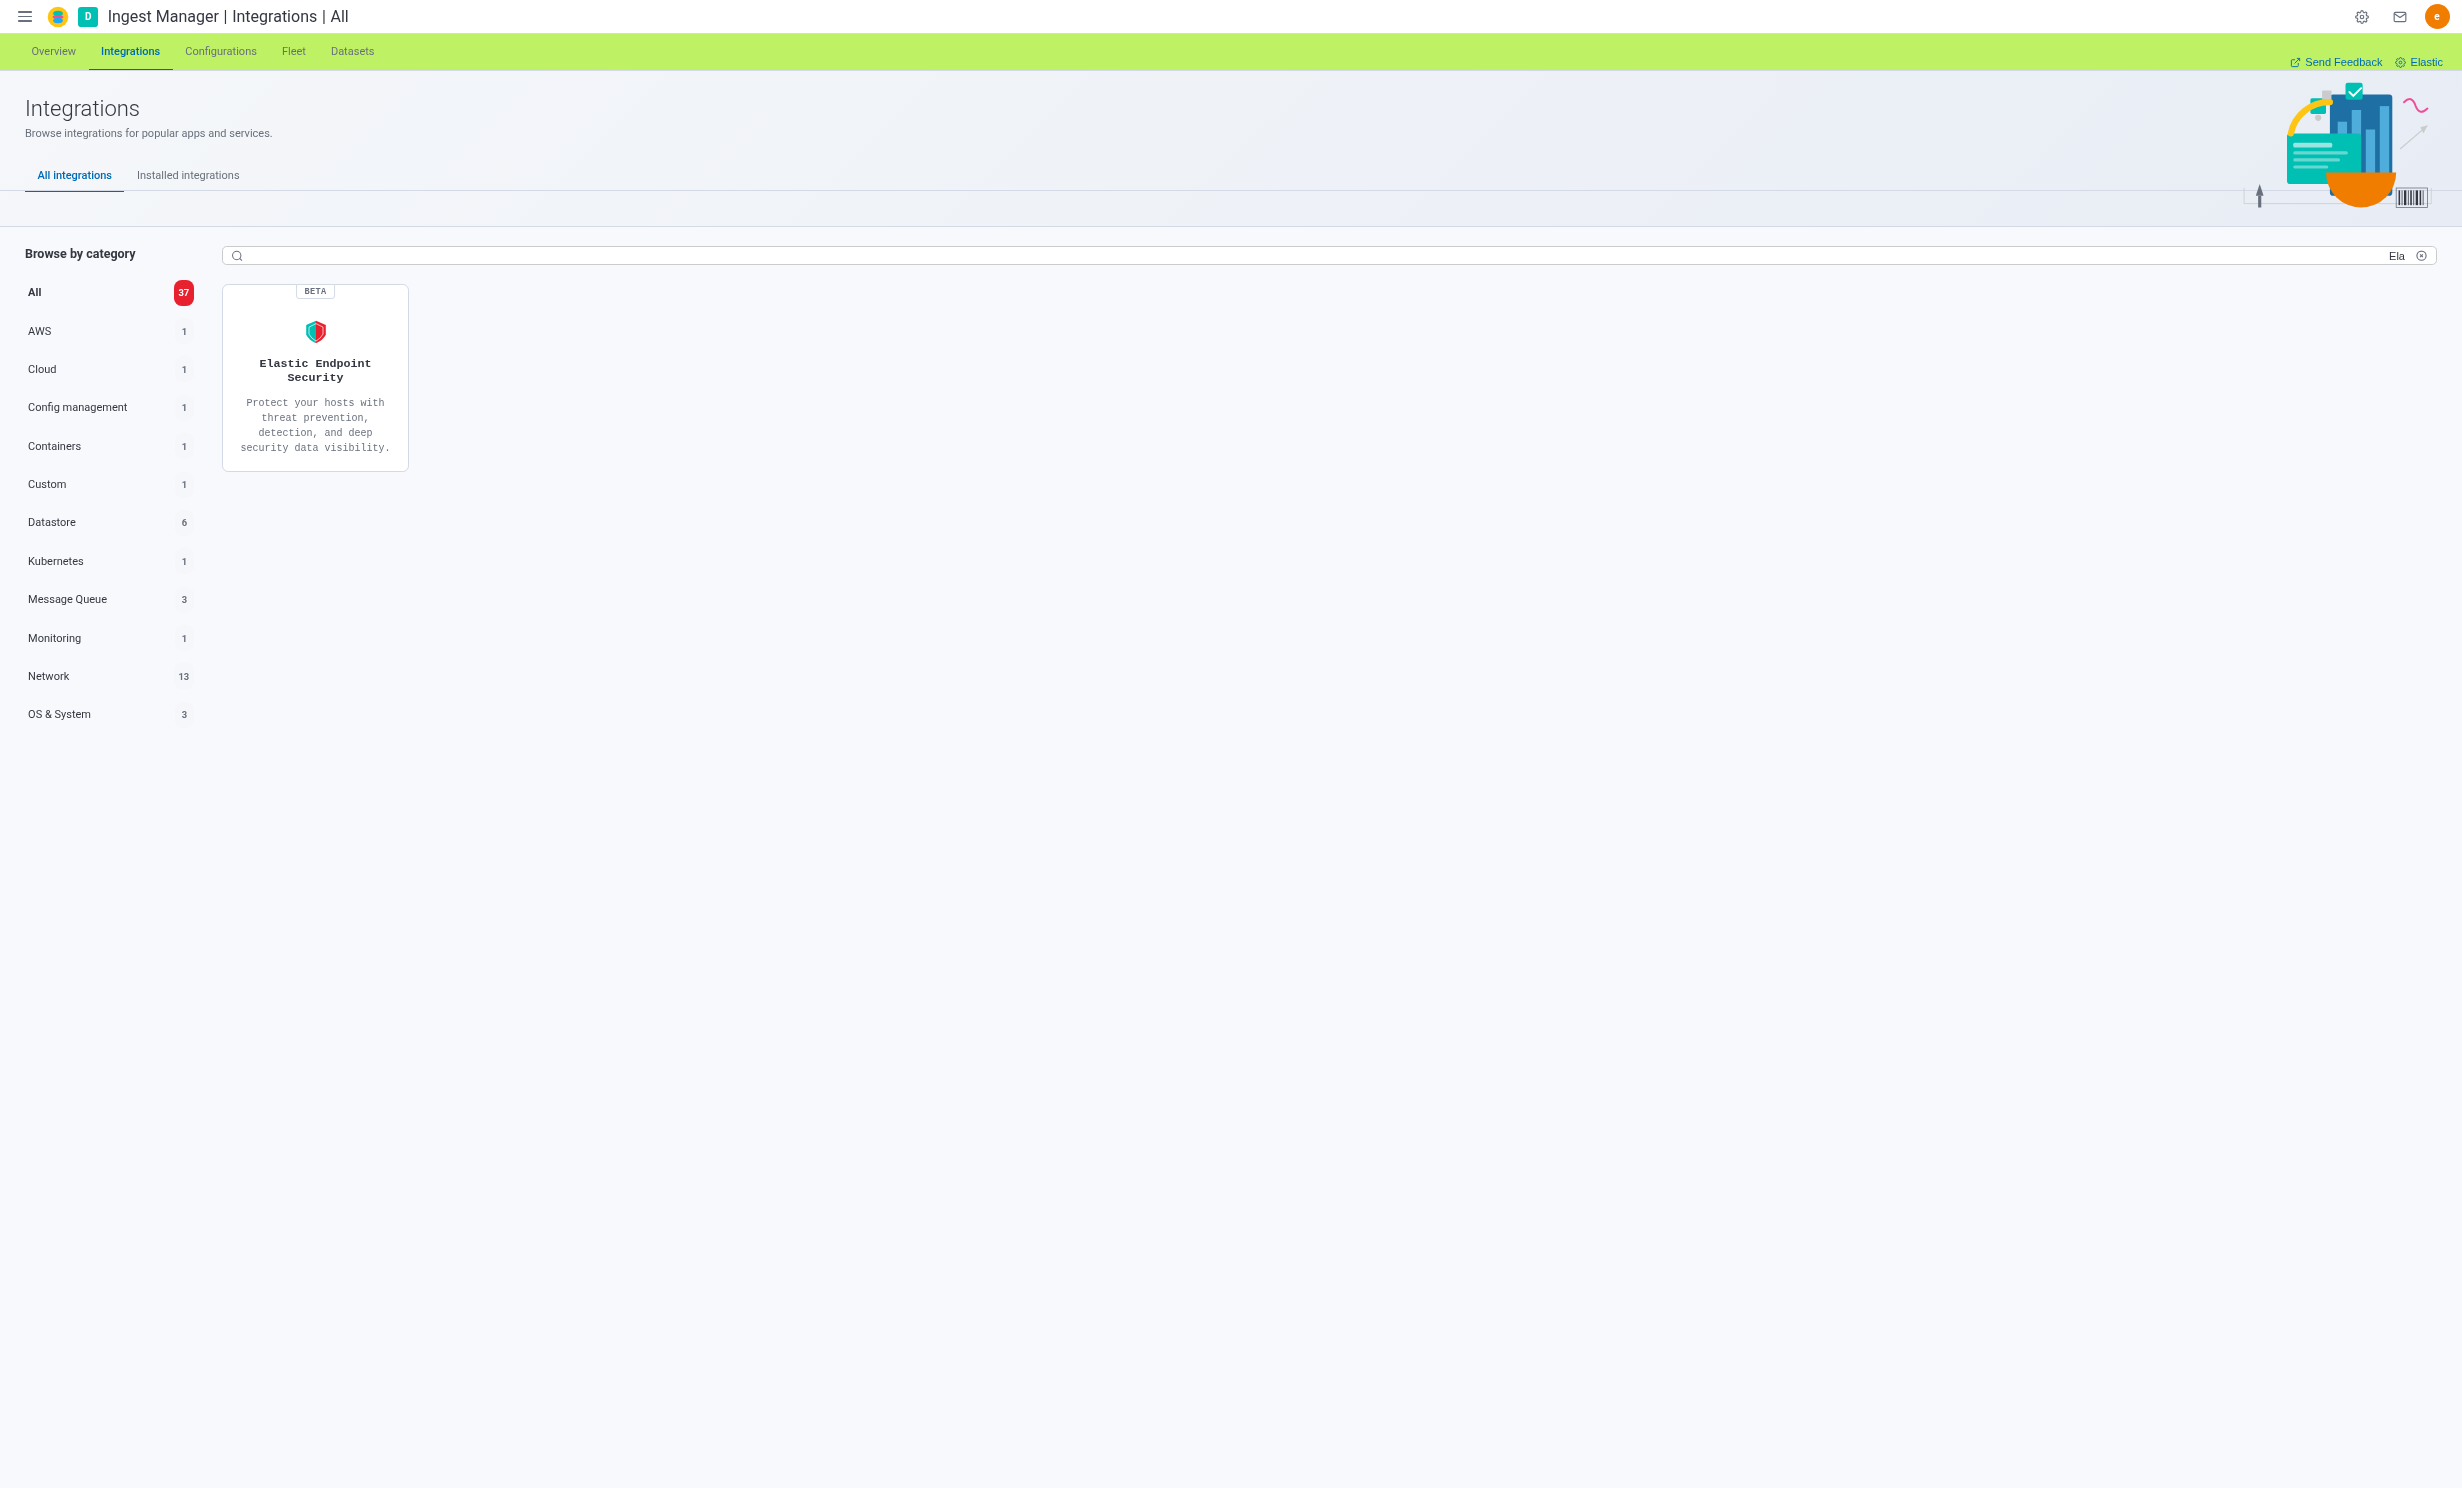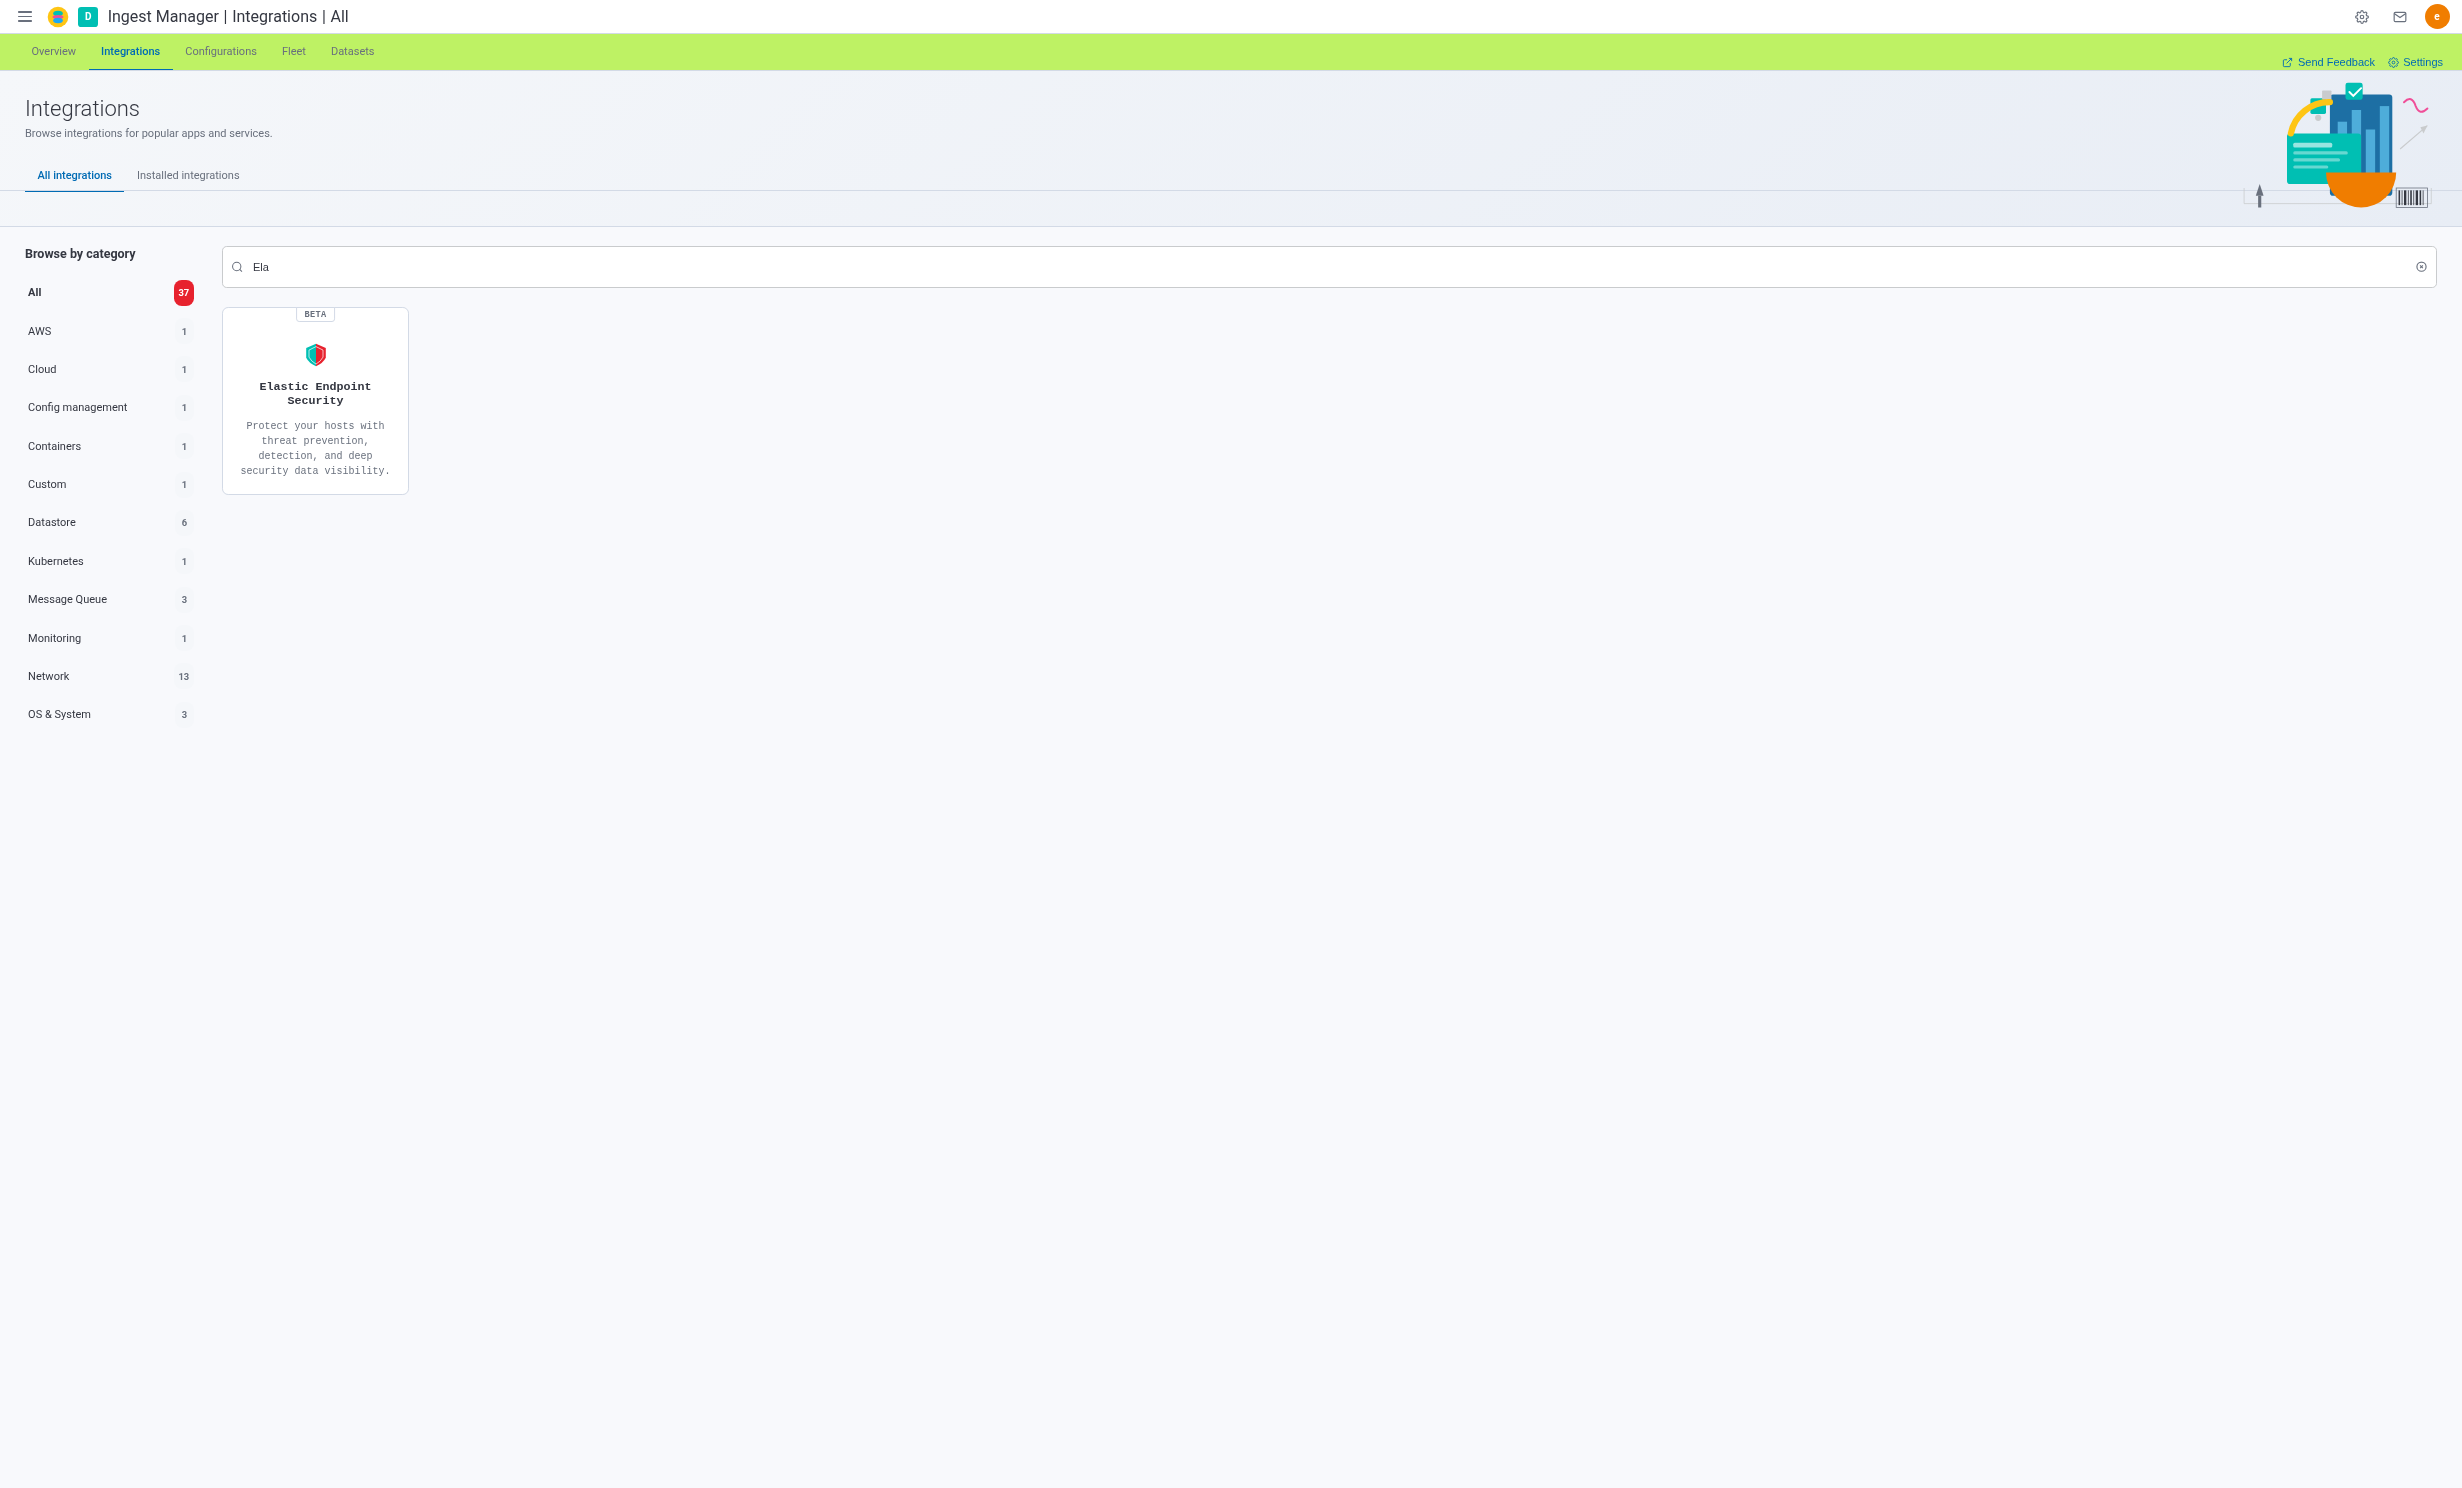--- a/index.html
+++ b/index.html
@@ -108,24 +108,25 @@
     .category-badge.primary { background: #e7222e; color: #fff; }
 
     
     .results-area { flex: 1; }
 
     
     .search-container {
       position: relative; margin-bottom: 19px;
     }
     .search-input {
-      width: 100%; height: 42px; border: 0.8px solid #c9cbcd;
+      width: 100%; height: 19px; border: 0.8px solid #c9cbcd;
       border-radius: 4.7px; padding: 0 31px 0 30px;
       font-size: 11px; color: #343741; background: #fff;
       outline: none;
+      text-align: right;
     }
     .search-icon-wrap {
       position: absolute; left: 9.4px; top: 50%; transform: translateY(-50%);
       color: #69707d; display: flex; align-items: center;
     }
     .search-clear {
       position: absolute; right: 7.8px; top: 50%; transform: translateY(-50%);
       background: none; border: none; cursor: pointer;
       color: #69707d; display: flex; align-items: center; justify-content: center;
       width: 15.6px; height: 15.6px; border-radius: 50%;
@@ -217,21 +218,21 @@
           <polyline points="15 3 21 3 21 9"></polyline>
           <line x1="10" y1="14" x2="21" y2="3"></line>
       </svg>
       <span>Send Feedback</span>
     </button>
     <button class="nav-action-btn">
       <svg width="11" height="11" viewBox="0 0 24 24" fill="none" stroke="#006bb4" stroke-width="2">
         <circle cx="12" cy="12" r="3"></circle>
           <path d="M19.4 15a1.65 1.65 0 0 0 .33 1.82l.06.06a2 2 0 0 1-2.83 2.83l-.06-.06a1.65 1.65 0 0 0-1.82-.33 1.65 1.65 0 0 0-1 1.51V21a2 2 0 0 1-4 0v-.09A1.65 1.65 0 0 0 9 19.4a1.65 1.65 0 0 0-1.82.33l-.06.06a2 2 0 0 1-2.83-2.83l.06-.06A1.65 1.65 0 0 0 4.68 15a1.65 1.65 0 0 0-1.51-1H3a2 2 0 0 1 0-4h.09A1.65 1.65 0 0 0 4.6 9a1.65 1.65 0 0 0-.33-1.82l-.06-.06a2 2 0 0 1 2.83-2.83l.06.06A1.65 1.65 0 0 0 9 4.68a1.65 1.65 0 0 0 1-1.51V3a2 2 0 0 1 4 0v.09a1.65 1.65 0 0 0 1 1.51 1.65 1.65 0 0 0 1.82-.33l.06-.06a2 2 0 0 1 2.83 2.83l-.06.06A1.65 1.65 0 0 0 19.4 9a1.65 1.65 0 0 0 1.51 1H21a2 2 0 0 1 0 4h-.09a1.65 1.65 0 0 0-1.51 1z"></path>
       </svg>
-      <span>Settings</span>
+      <span>Elastic</span>
     </button>
   </div>
 </div>
 
 <div class="hero">
   <div class="hero-content">
     <h1 class="hero-title">Integrations</h1>
     <p class="hero-subtitle">Browse integrations for popular apps and services.</p>
   </div>
   <div class="hero-illustration">

